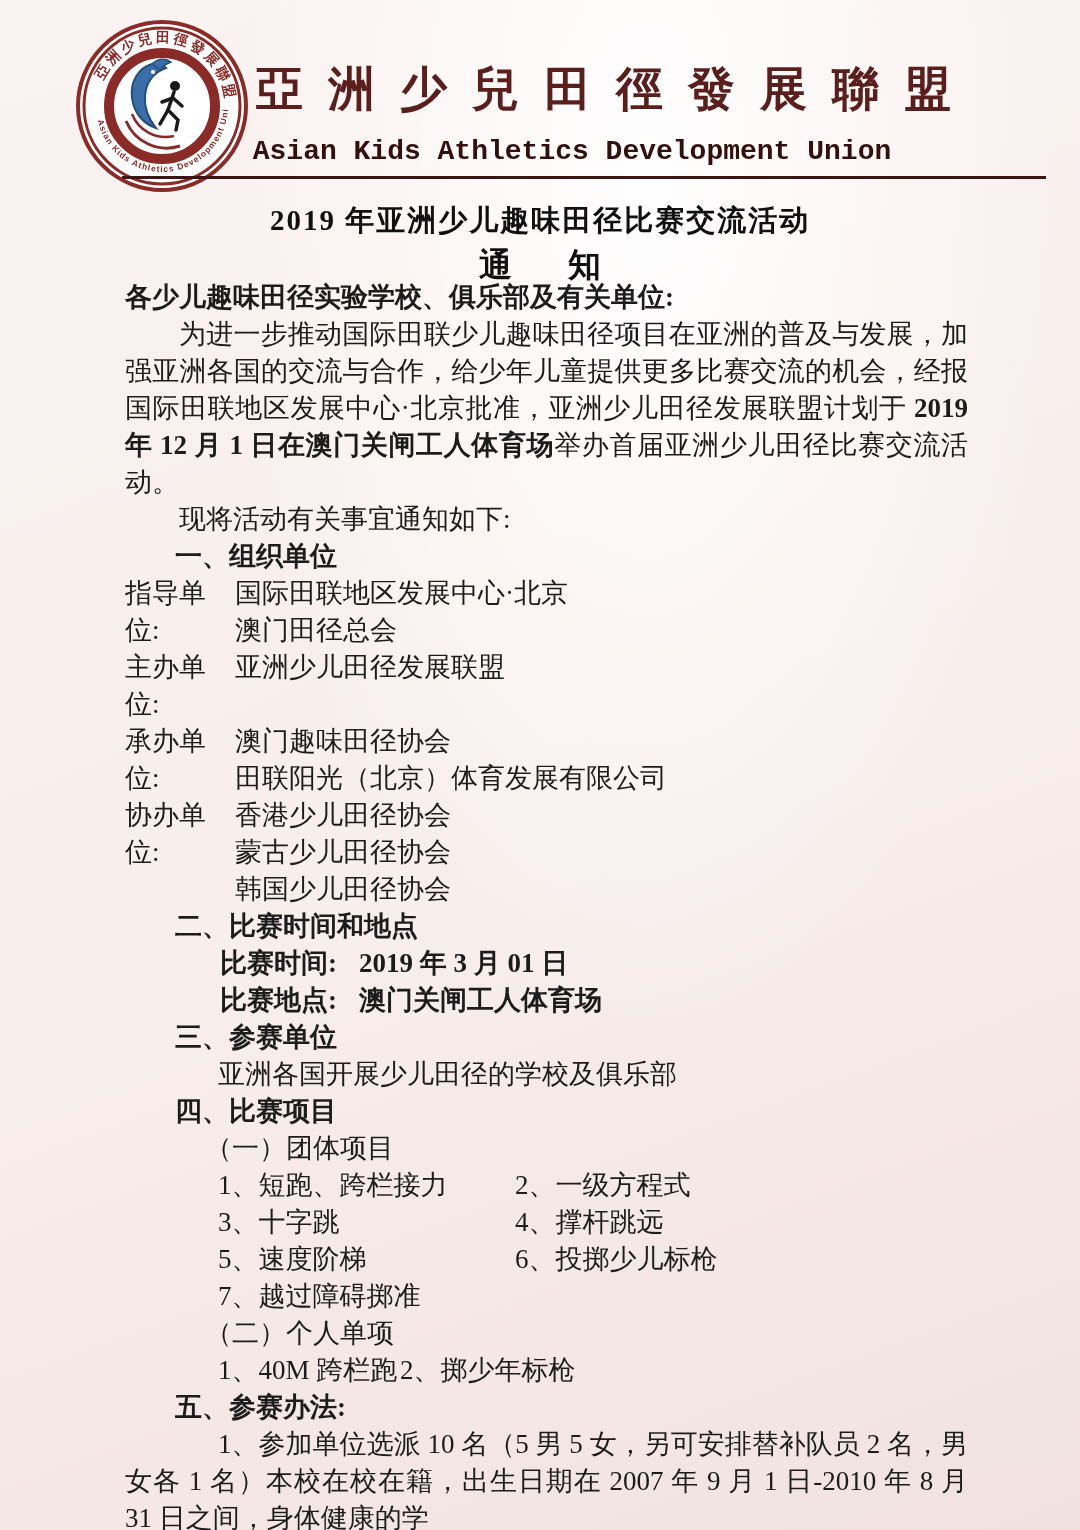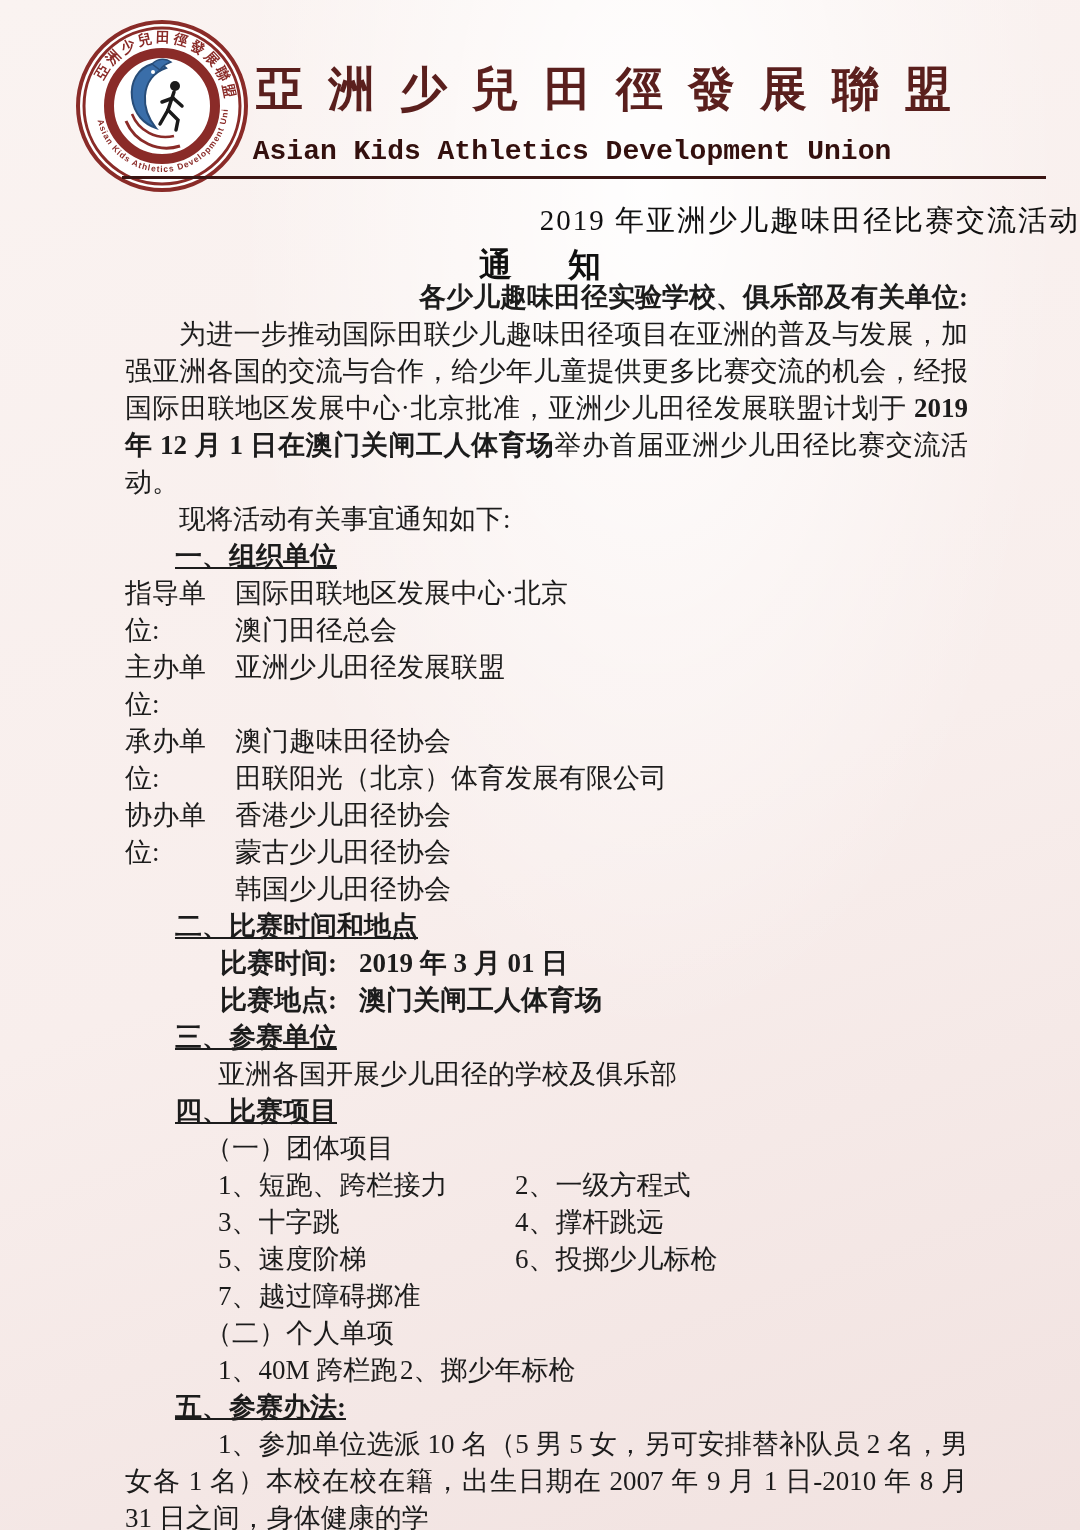--- a/index.html
+++ b/index.html
@@ -21,38 +21,38 @@
     letter-spacing:25px;white-space:nowrap;
   }
   .org-en{
     position:absolute;left:222px;top:136px;width:700px;text-align:center;
     font-family:"Liberation Mono","DejaVu Sans Mono",monospace;
     font-size:28px;font-weight:bold;color:#33100e;letter-spacing:0px;white-space:nowrap;
   }
   .rule{position:absolute;left:122px;top:176px;width:924px;height:3px;background:#3a1513;}
   
   .doc-title{
-    position:absolute;left:0;top:201px;width:100%;text-align:right;
-    font-size:29px;font-weight:normal;letter-spacing:2px;color:#101010;
+    position:absolute;left:0;top:201px;width:100%;text-align:center;
+    font-size:29px;font-weight:bold;letter-spacing:2px;color:#101010;
   }
   .notice-heading{
     position:absolute;left:0;top:243px;width:100%;text-align:center;
     font-size:33px;font-weight:bold;color:#101010;
     letter-spacing:56px;text-indent:56px;
   }
   
   .content{
     position:absolute;left:125px;top:279px;width:843px;
     font-size:27px;line-height:37px;
   }
   .content p{margin:0;}
-  .salutation{font-weight:bold;text-align:right;}
+  .salutation{font-weight:bold;}
   .intro{text-align:justify;text-indent:54px;}
   .lead-in{text-indent:54px;}
-  .sec-heading{font-weight:bold;padding-left:50px;text-decoration:underline;}
+  .sec-heading{font-weight:bold;padding-left:50px;}
   .org-row{display:flex;}
   .org-row .lbl{flex:none;width:110px;}
   .kv-row{padding-left:95px;font-weight:bold;}
   .kv-row .val{padding-left:22px;font-weight:bold;}
   .plain-ind{padding-left:93px;}
   .sub-heading{padding-left:80px;}
   .item-row{display:flex;padding-left:93px;}
   .team-col1{flex:none;width:297px;}
   .ind-col1{flex:none;width:182px;}
   .ind-col2{flex:none;width:185px;}

